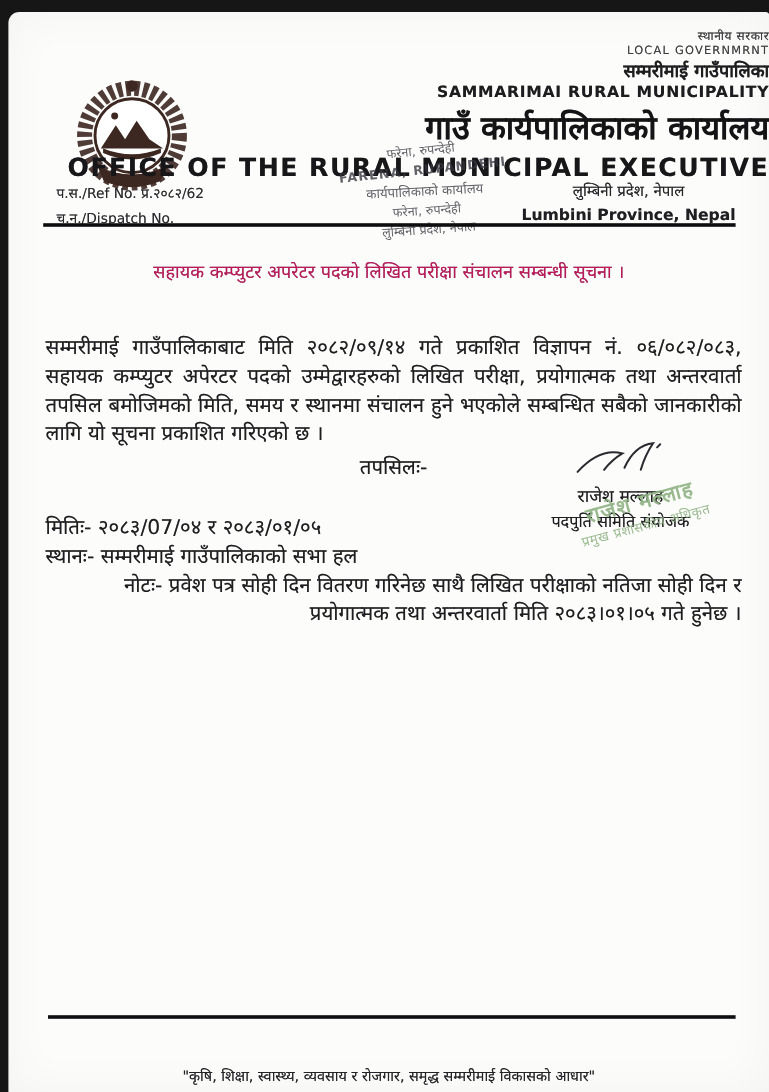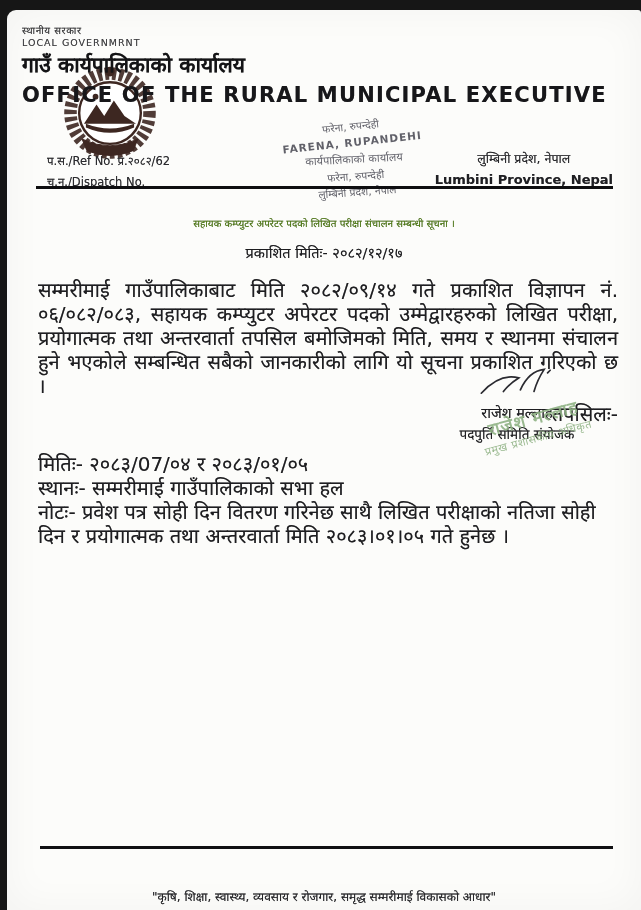--- a/index.html
+++ b/index.html
@@ -3,52 +3,52 @@
 <meta charset="utf-8">
 <style>
   html,body{margin:0;padding:0;background:#161616;}
   .page{position:relative;width:641px;height:910px;background:#161616;overflow:hidden;
         font-family:"DejaVu Sans",sans-serif;color:#222;}
   .paper{position:absolute;left:7px;top:10px;width:634px;height:900px;background:#fcfcfa;
          border-top-left-radius:9px;border-top-right-radius:3px;
          box-shadow:inset 0 0 40px rgba(0,0,0,0.04);}
   .abs{position:absolute;}
   
-  .hdr{left:0;right:0;top:14px;text-align:left;line-height:1.3;margin-left:15px;}
+  .hdr{left:0;right:0;top:14px;text-align:right;line-height:1.3;}
   .h-tiny{font-size:10px;color:#3a3a3c;letter-spacing:.5px;}
   .h-tiny-en{font-size:9.5px;color:#3f3f42;letter-spacing:1px;}
   .h-muni-np{font-size:15px;font-weight:bold;color:#1d1d1f;margin-top:1px;}
   .h-muni-en{font-size:13px;font-weight:bold;color:#1d1d1f;letter-spacing:.6px;}
-  .h-office-np{font-size:21px;font-weight:bold;color:#141416;margin-top:3px;}
+  .h-office-np{font-size:27px;font-weight:bold;color:#141416;margin-top:3px;}
   .h-office-en{font-size:21px;font-weight:bold;color:#17171a;letter-spacing:1.2px;margin-top:2px;}
   
   .emblem{left:50px;top:52px;width:106px;height:106px;}
   
   .refblk{left:40px;top:141px;font-size:11.5px;color:#2a2a2e;line-height:1.85;}
   .provblk{right:28px;top:138px;text-align:center;line-height:1.7;}
   .prov-np{font-size:12.5px;color:#26262a;}
   .prov-en{font-size:13px;font-weight:bold;color:#1f1f23;}
   .rule{left:29px;top:176px;width:577px;height:3px;background:#0e0e10;}
   
   .stamp{left:252px;top:108px;width:190px;text-align:center;color:rgba(52,52,64,.78);
          transform:rotate(-6deg);line-height:1.55;}
   .stamp .s1{font-size:10.5px;}
   .stamp .s2{font-size:10.5px;font-weight:bold;letter-spacing:1px;}
   .stamp .s3{font-size:11px;transform:rotate(3deg);}
   .stamp .s4{font-size:10.5px;transform:rotate(2deg);}
   .stamp .s5{font-size:10.5px;transform:rotate(2deg);}
   
-  .subject{left:0;right:0;top:206px;text-align:center;font-size:10px;color:#4d7c0f;}
+  .subject{left:0;right:0;top:206px;text-align:center;font-size:15px;color:#be185d;}
   .pubdate{left:0;right:0;top:232px;text-align:center;font-size:14.5px;color:#1c1c1f;}
   
-  .bodyblk{left:31px;top:268px;width:580px;font-size:20px;line-height:24px;color:#1e1e21;
+  .bodyblk{left:31px;top:268px;width:580px;font-size:17px;line-height:24px;color:#1e1e21;
            text-align:justify;}
-  .tapasil{margin-top:4px;text-align:right;}
+  .tapasil{margin-top:4px;text-align:center;}
   .details{margin-top:26px;line-height:24px;text-align:left;}
-  .noteblk{margin-top:0;line-height:24px;text-align:left;}
+  .noteblk{margin-top:0;line-height:24px;text-align:right;}
   
   .sig{left:425px;top:356px;width:170px;text-align:center;}
   .sig-name{font-size:14.5px;color:#1d1d20;}
   .sig-title{font-size:13.5px;color:#1d1d20;margin-top:3px;}
   .scribble{height:34px;margin-bottom:-2px;}
   .greenstamp{left:438px;top:396px;width:180px;transform:rotate(-15deg);
               color:#8fb284;text-align:center;opacity:.9;}
   .gs-name{font-size:17px;font-weight:bold;letter-spacing:1px;}
   .gs-title{font-size:11px;margin-top:1px;letter-spacing:.5px;}
   
@@ -77,20 +77,22 @@
           <path d="M30 64 Q55 74 80 64 L80 68 Q55 79 30 68 Z" stroke="none"></path>
           <circle cx="40" cy="36" r="3" stroke="none"></circle>
           <path d="M26 80 Q55 94 84 80 L79 92 Q55 102 31 92 Z" stroke-width="1"></path>
         </g>
       </svg>
     </div>
 
     <div class="abs hdr">
       <div class="h-tiny ink">स्थानीय सरकार</div>
       <div class="h-tiny-en ink">LOCAL GOVERNMRNT</div>
+      <div class="h-muni-np ink">सम्मरीमाई गाउँपालिका</div>
+      <div class="h-muni-en ink">SAMMARIMAI RURAL MUNICIPALITY</div>
       <div class="h-office-np ink">गाउँ कार्यपालिकाको कार्यालय</div>
       <div class="h-office-en ink">OFFICE OF THE RURAL MUNICIPAL EXECUTIVE</div>
     </div>
 
     <div class="abs stamp">
       <div class="s1">फरेना, रुपन्देही</div>
       <div class="s2">FARENA, RUPANDEHI</div>
       <div class="s3">कार्यपालिकाको कार्यालय</div>
       <div class="s4">फरेना, रुपन्देही</div>
       <div class="s5">लुम्बिनी प्रदेश, नेपाल</div>
@@ -102,21 +104,20 @@
     </div>
 
     <div class="abs provblk">
       <div class="prov-np ink">लुम्बिनी प्रदेश, नेपाल</div>
       <div class="prov-en ink">Lumbini Province, Nepal</div>
     </div>
 
     <div class="abs rule"></div>
 
     <div class="abs subject ink">सहायक कम्प्युटर अपरेटर पदको लिखित परीक्षा संचालन सम्बन्धी सूचना ।</div>
-    <div class="abs pubdate ink">प्रकाशित मितिः- २०८२/१२/१७</div>
 
     <div class="abs bodyblk">
       <div class="ink">सम्मरीमाई गाउँपालिकाबाट मिति २०८२/०९/१४ गते प्रकाशित विज्ञापन नं. ०६/०८२/०८३, सहायक कम्प्युटर अपेरटर पदको उम्मेद्वारहरुको लिखित परीक्षा, प्रयोगात्मक तथा अन्तरवार्ता तपसिल बमोजिमको मिति, समय र स्थानमा संचालन हुने भएकोले सम्बन्धित सबैको जानकारीको लागि यो सूचना प्रकाशित गरिएको छ ।</div>
       <div class="tapasil ink">तपसिलः-</div>
       <div class="details">
         <div class="ink">मितिः- २०८३/07/०४ र २०८३/०१/०५</div>
         <div class="ink">स्थानः- सम्मरीमाई गाउँपालिकाको सभा हल</div>
       </div>
       <div class="noteblk ink">नोटः- प्रवेश पत्र सोही दिन वितरण गरिनेछ साथै लिखित परीक्षाको नतिजा सोही दिन र प्रयोगात्मक तथा अन्तरवार्ता मिति २०८३।०१।०५ गते हुनेछ ।</div>
     </div>

